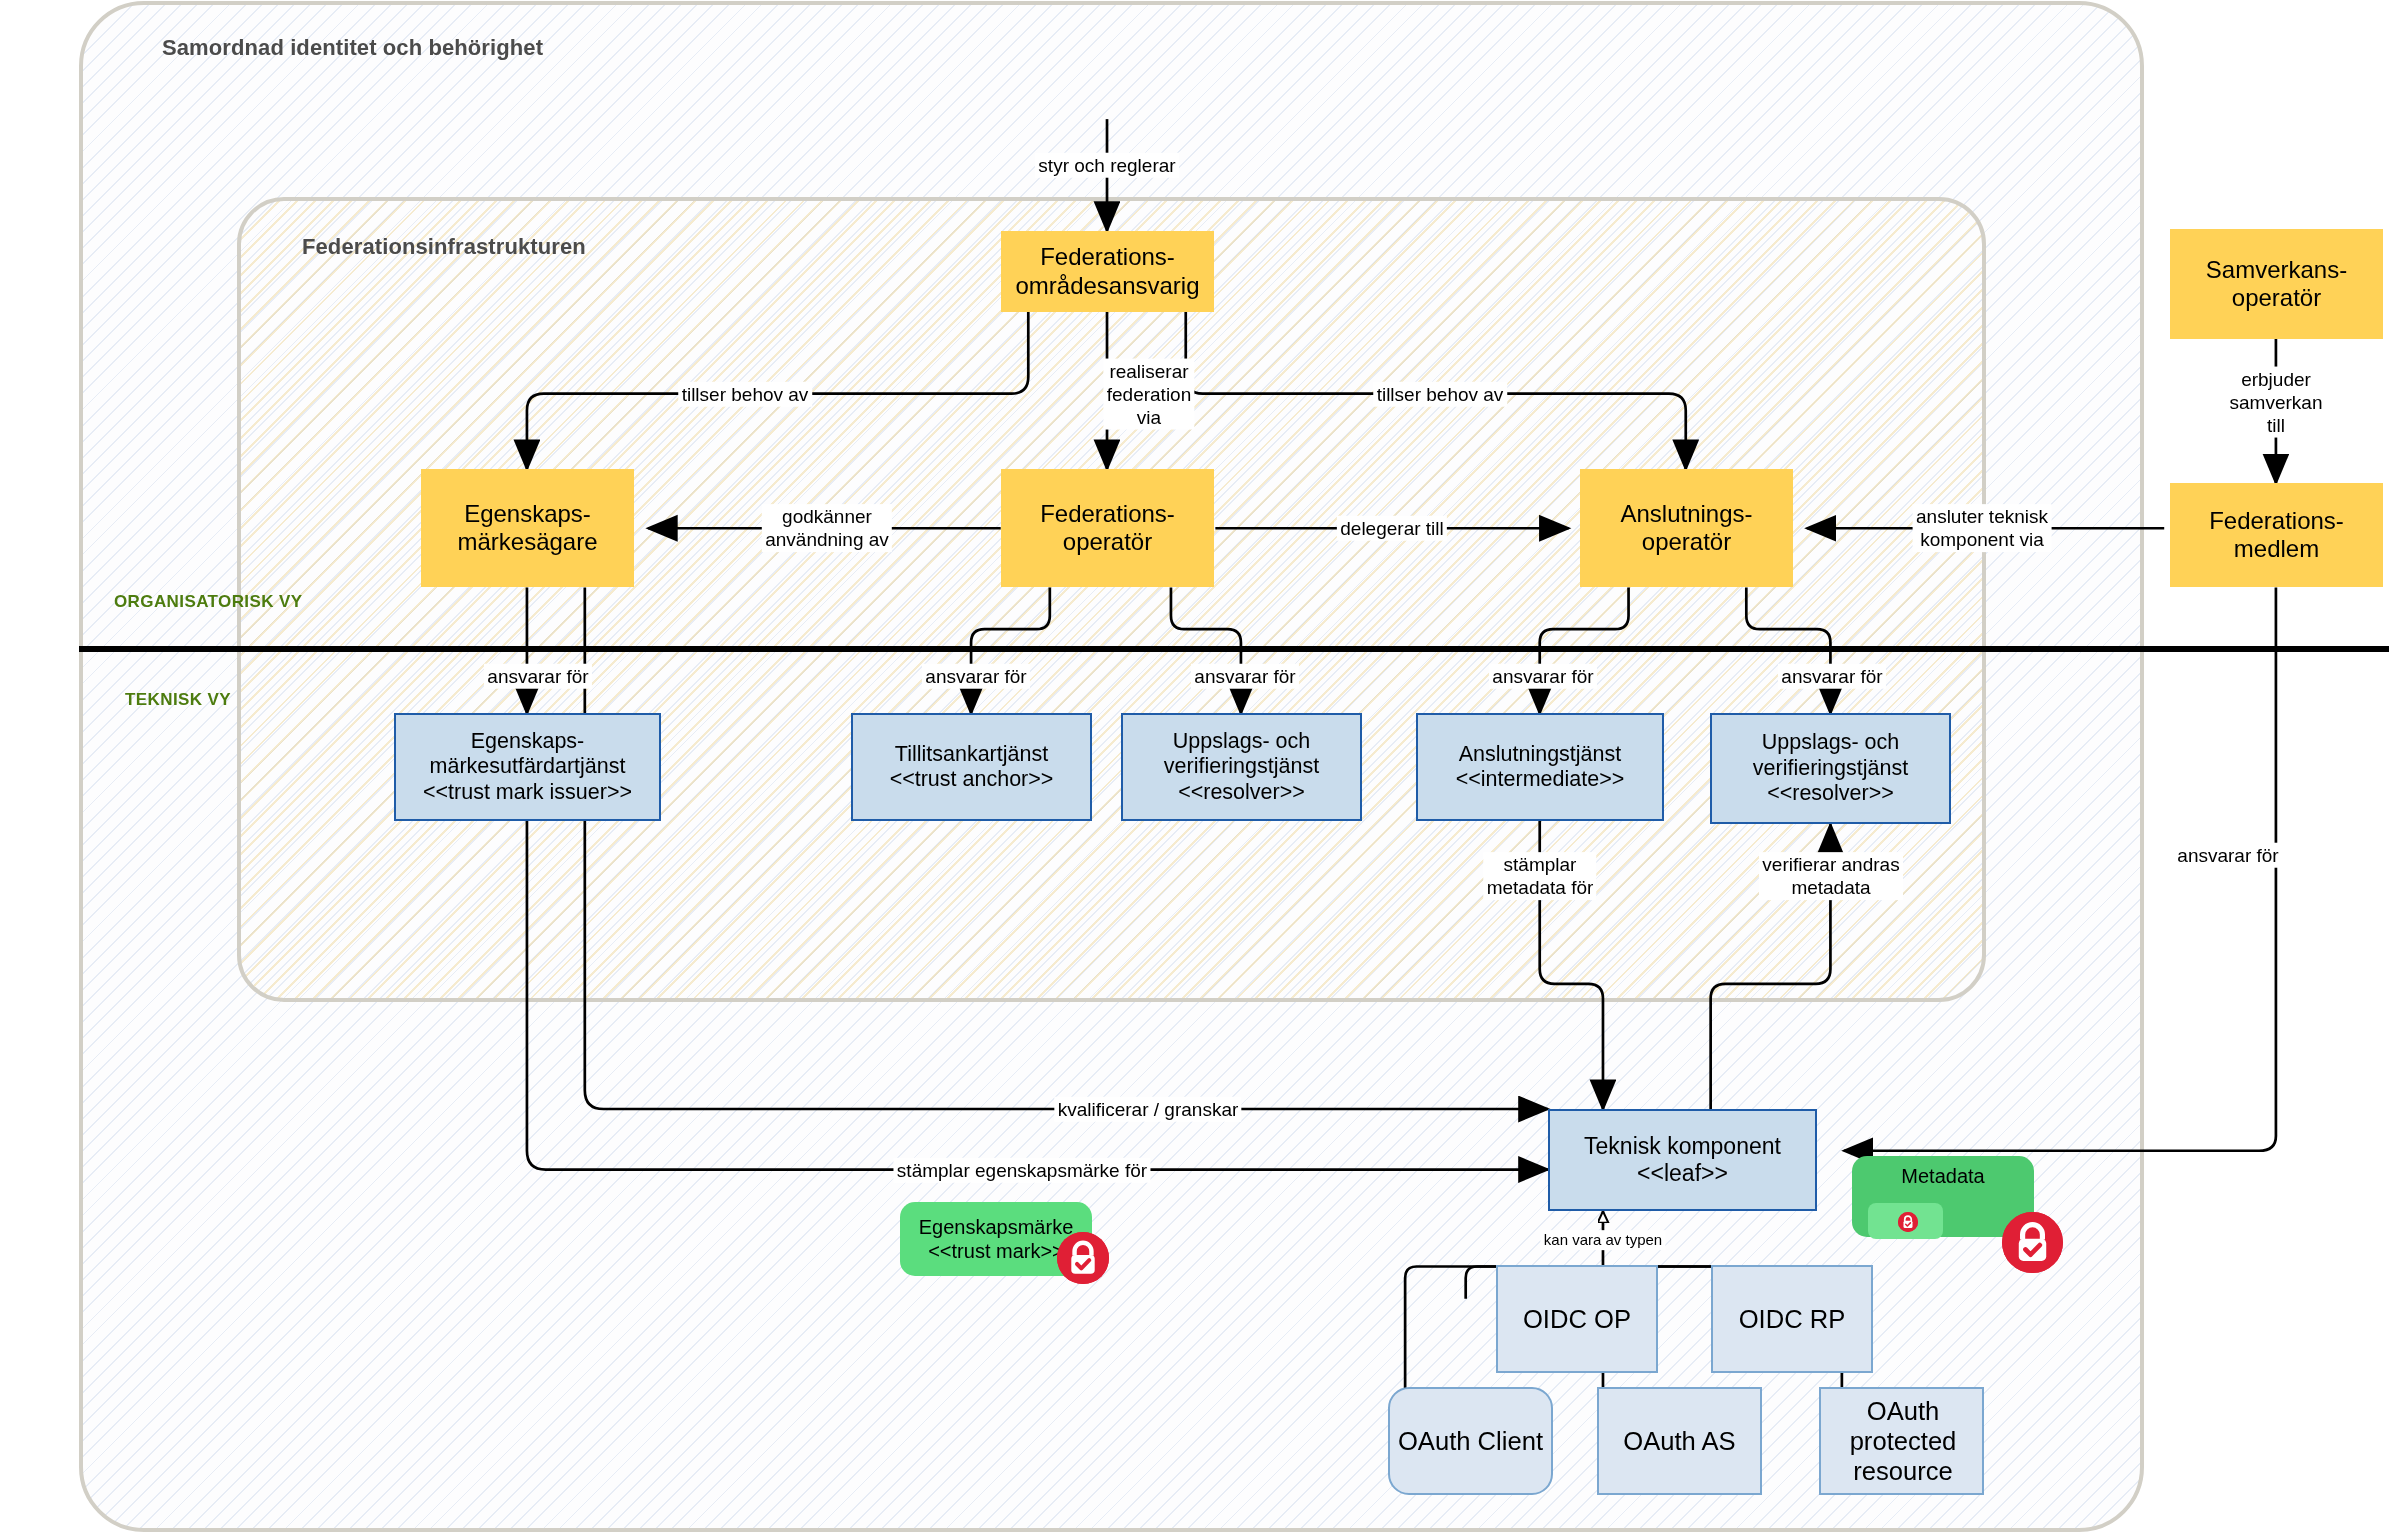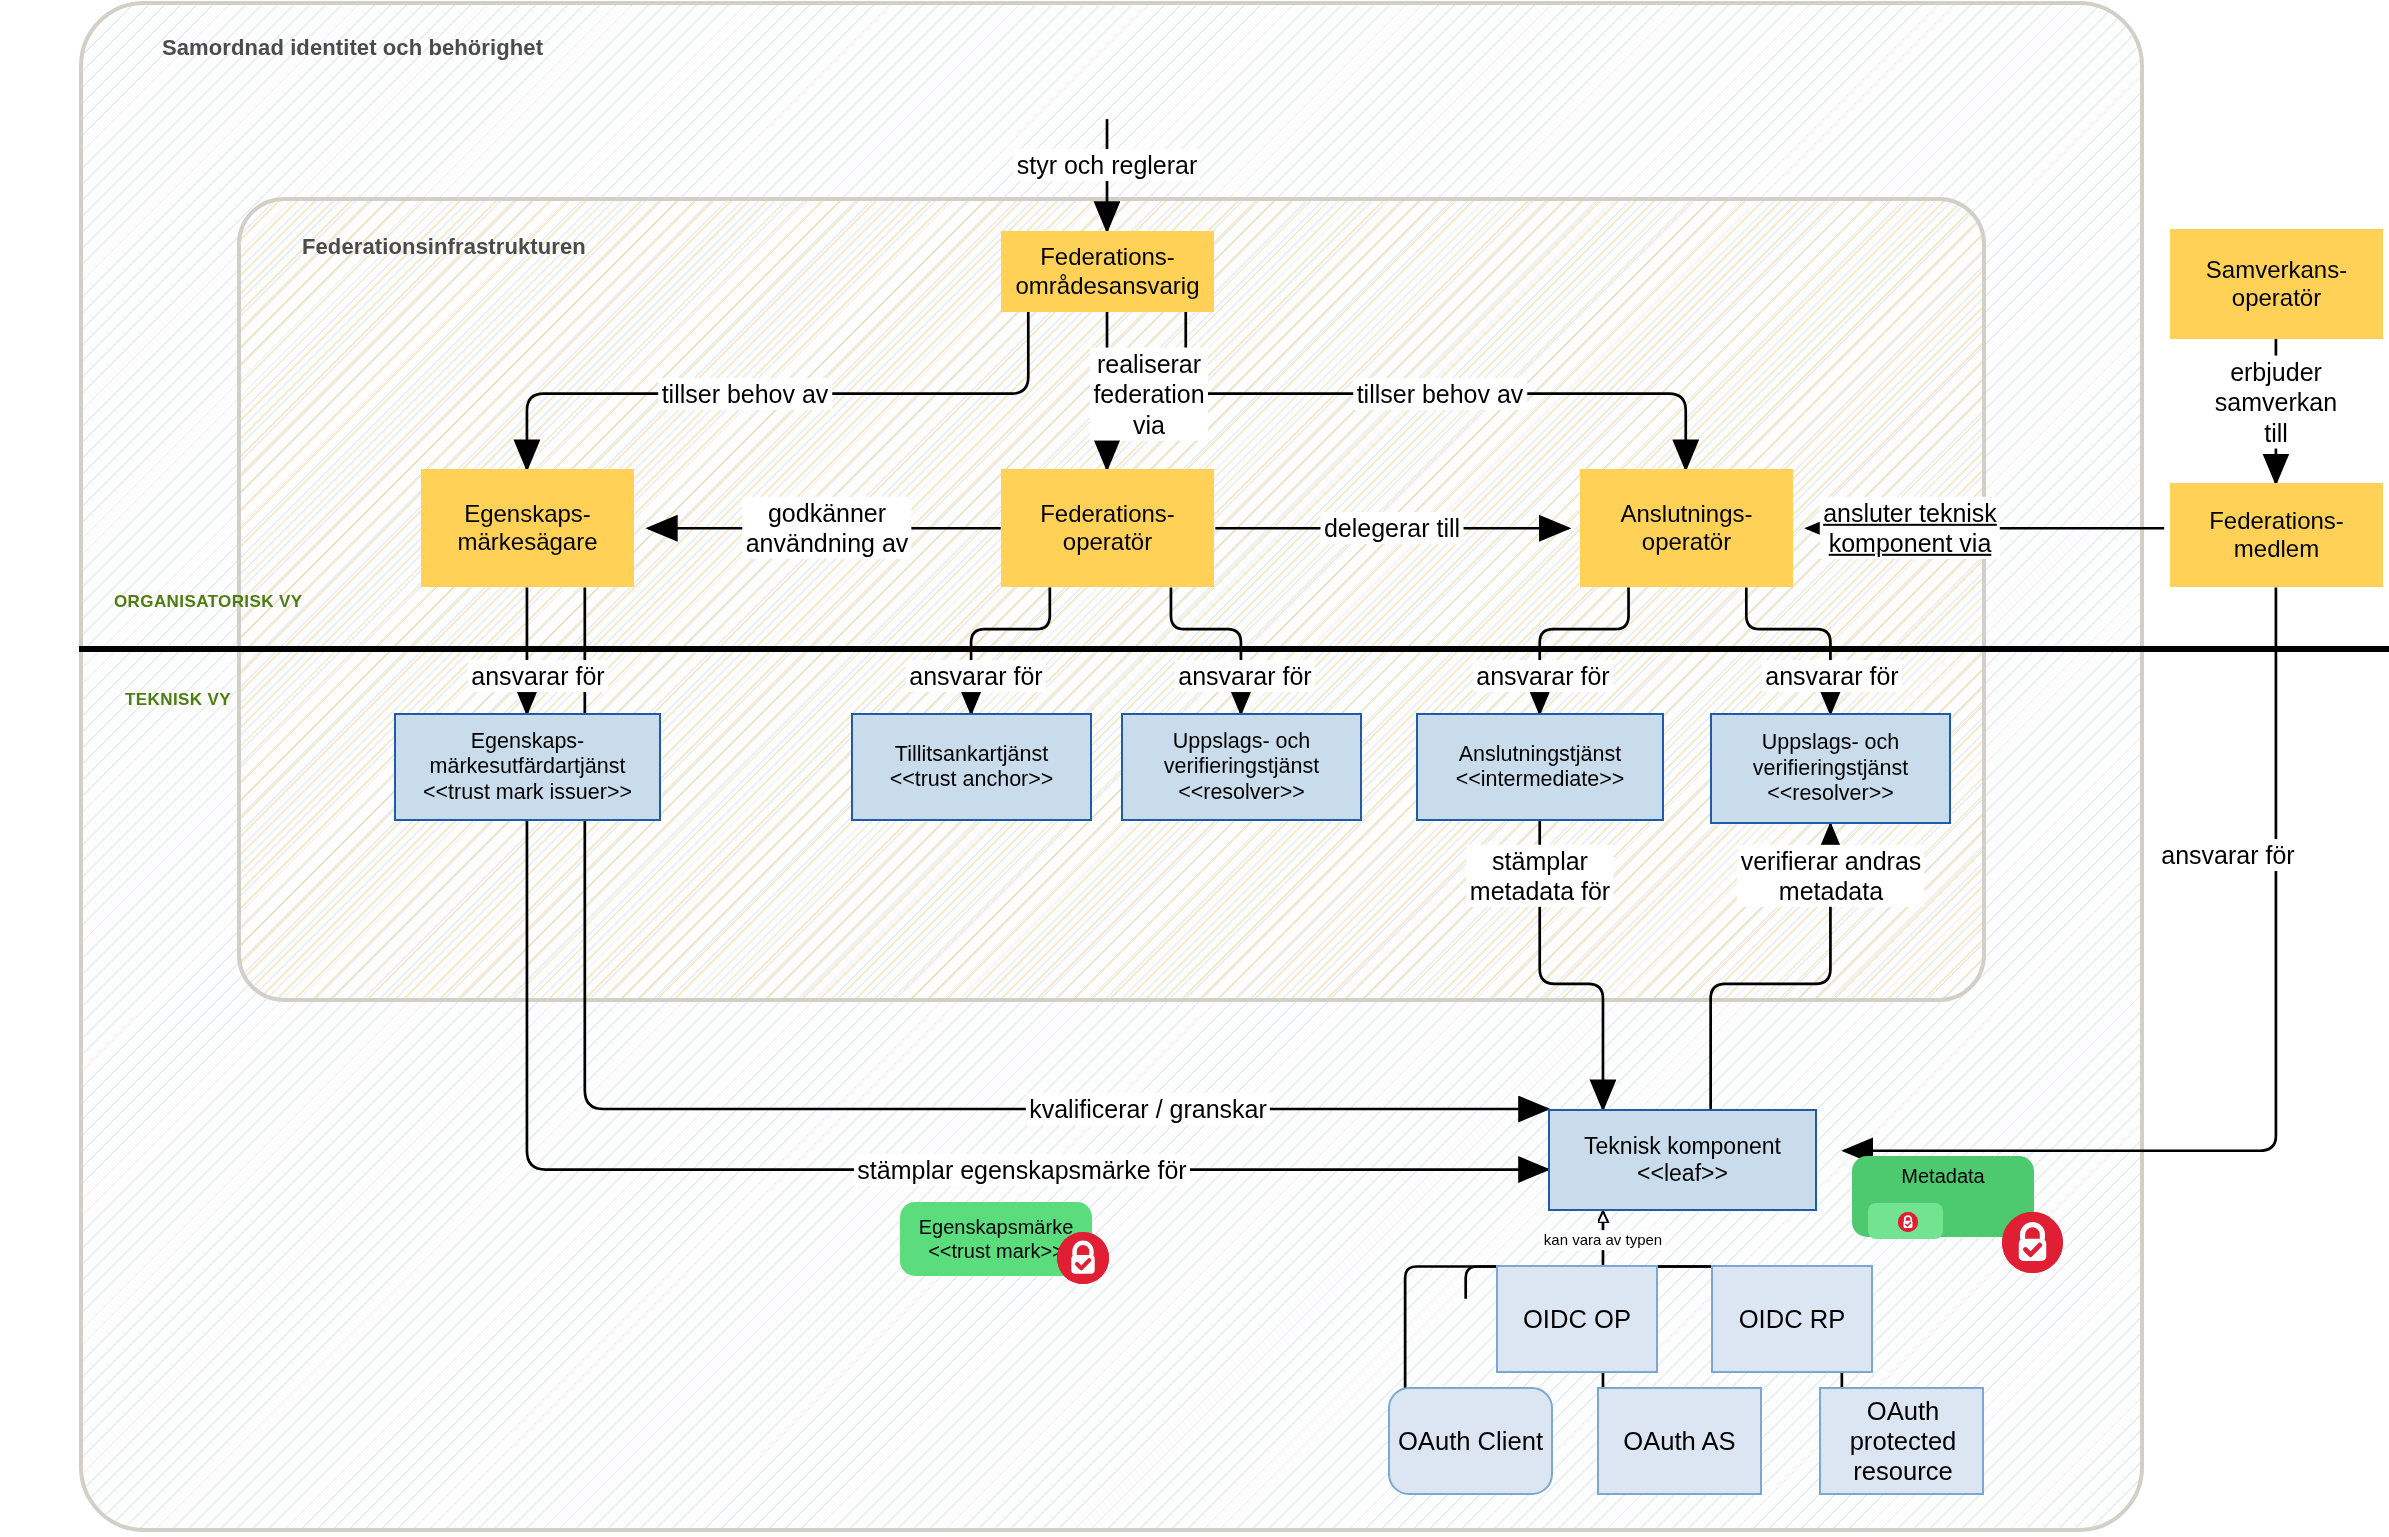--- a/index.html
+++ b/index.html
@@ -62,21 +62,21 @@
 
   
   .lock-badge{position:absolute;border-radius:50%;background:#e01f35;display:block;}
   .lock-badge svg{display:block;width:100%;height:100%;}
 
   
   #edges{position:absolute;left:0;top:0;width:2389px;height:1537px;pointer-events:none;}
 
   
   .elabel{
-    position:absolute;background:#ffffff;color:#000;font-size:25px;
+    position:absolute;background:#ffffff;color:#000;font-size:19px;
     line-height:1.22;text-align:center;white-space:pre-line;
     padding:0.7px 3.4px;box-sizing:border-box;
     transform:translate(-50%,-50%);
   }
 </style>
 </head>
 <body>
 
 <div id="stage">
 
@@ -236,21 +236,21 @@
   <div class="elabel" style="left:1440px;top:394px;">tillser behov av</div>
 
   <div class="elabel" style="left:827px;top:528px;">godkänner
 användning av</div>
 
   <div class="elabel" style="left:1392px;top:528px;">delegerar till</div>
 
   <div class="elabel" style="left:2276px;top:402px;">erbjuder
 samverkan till</div>
 
-  <div class="elabel" style="left:1910px;top:528px;text-decoration:underline;">ansluter teknisk
+  <div class="elabel" style="left:1982px;top:528px;">ansluter teknisk
 komponent via</div>
 
   <div class="elabel" style="left:538px;top:676px;">ansvarar för</div>
   <div class="elabel" style="left:976px;top:676px;">ansvarar för</div>
   <div class="elabel" style="left:1245px;top:676px;">ansvarar för</div>
   <div class="elabel" style="left:1543px;top:676px;">ansvarar för</div>
   <div class="elabel" style="left:1832px;top:676px;">ansvarar för</div>
   <div class="elabel" style="left:2228px;top:855px;">ansvarar för</div>
 
   <div class="elabel" style="left:1540px;top:876px;">stämplar

